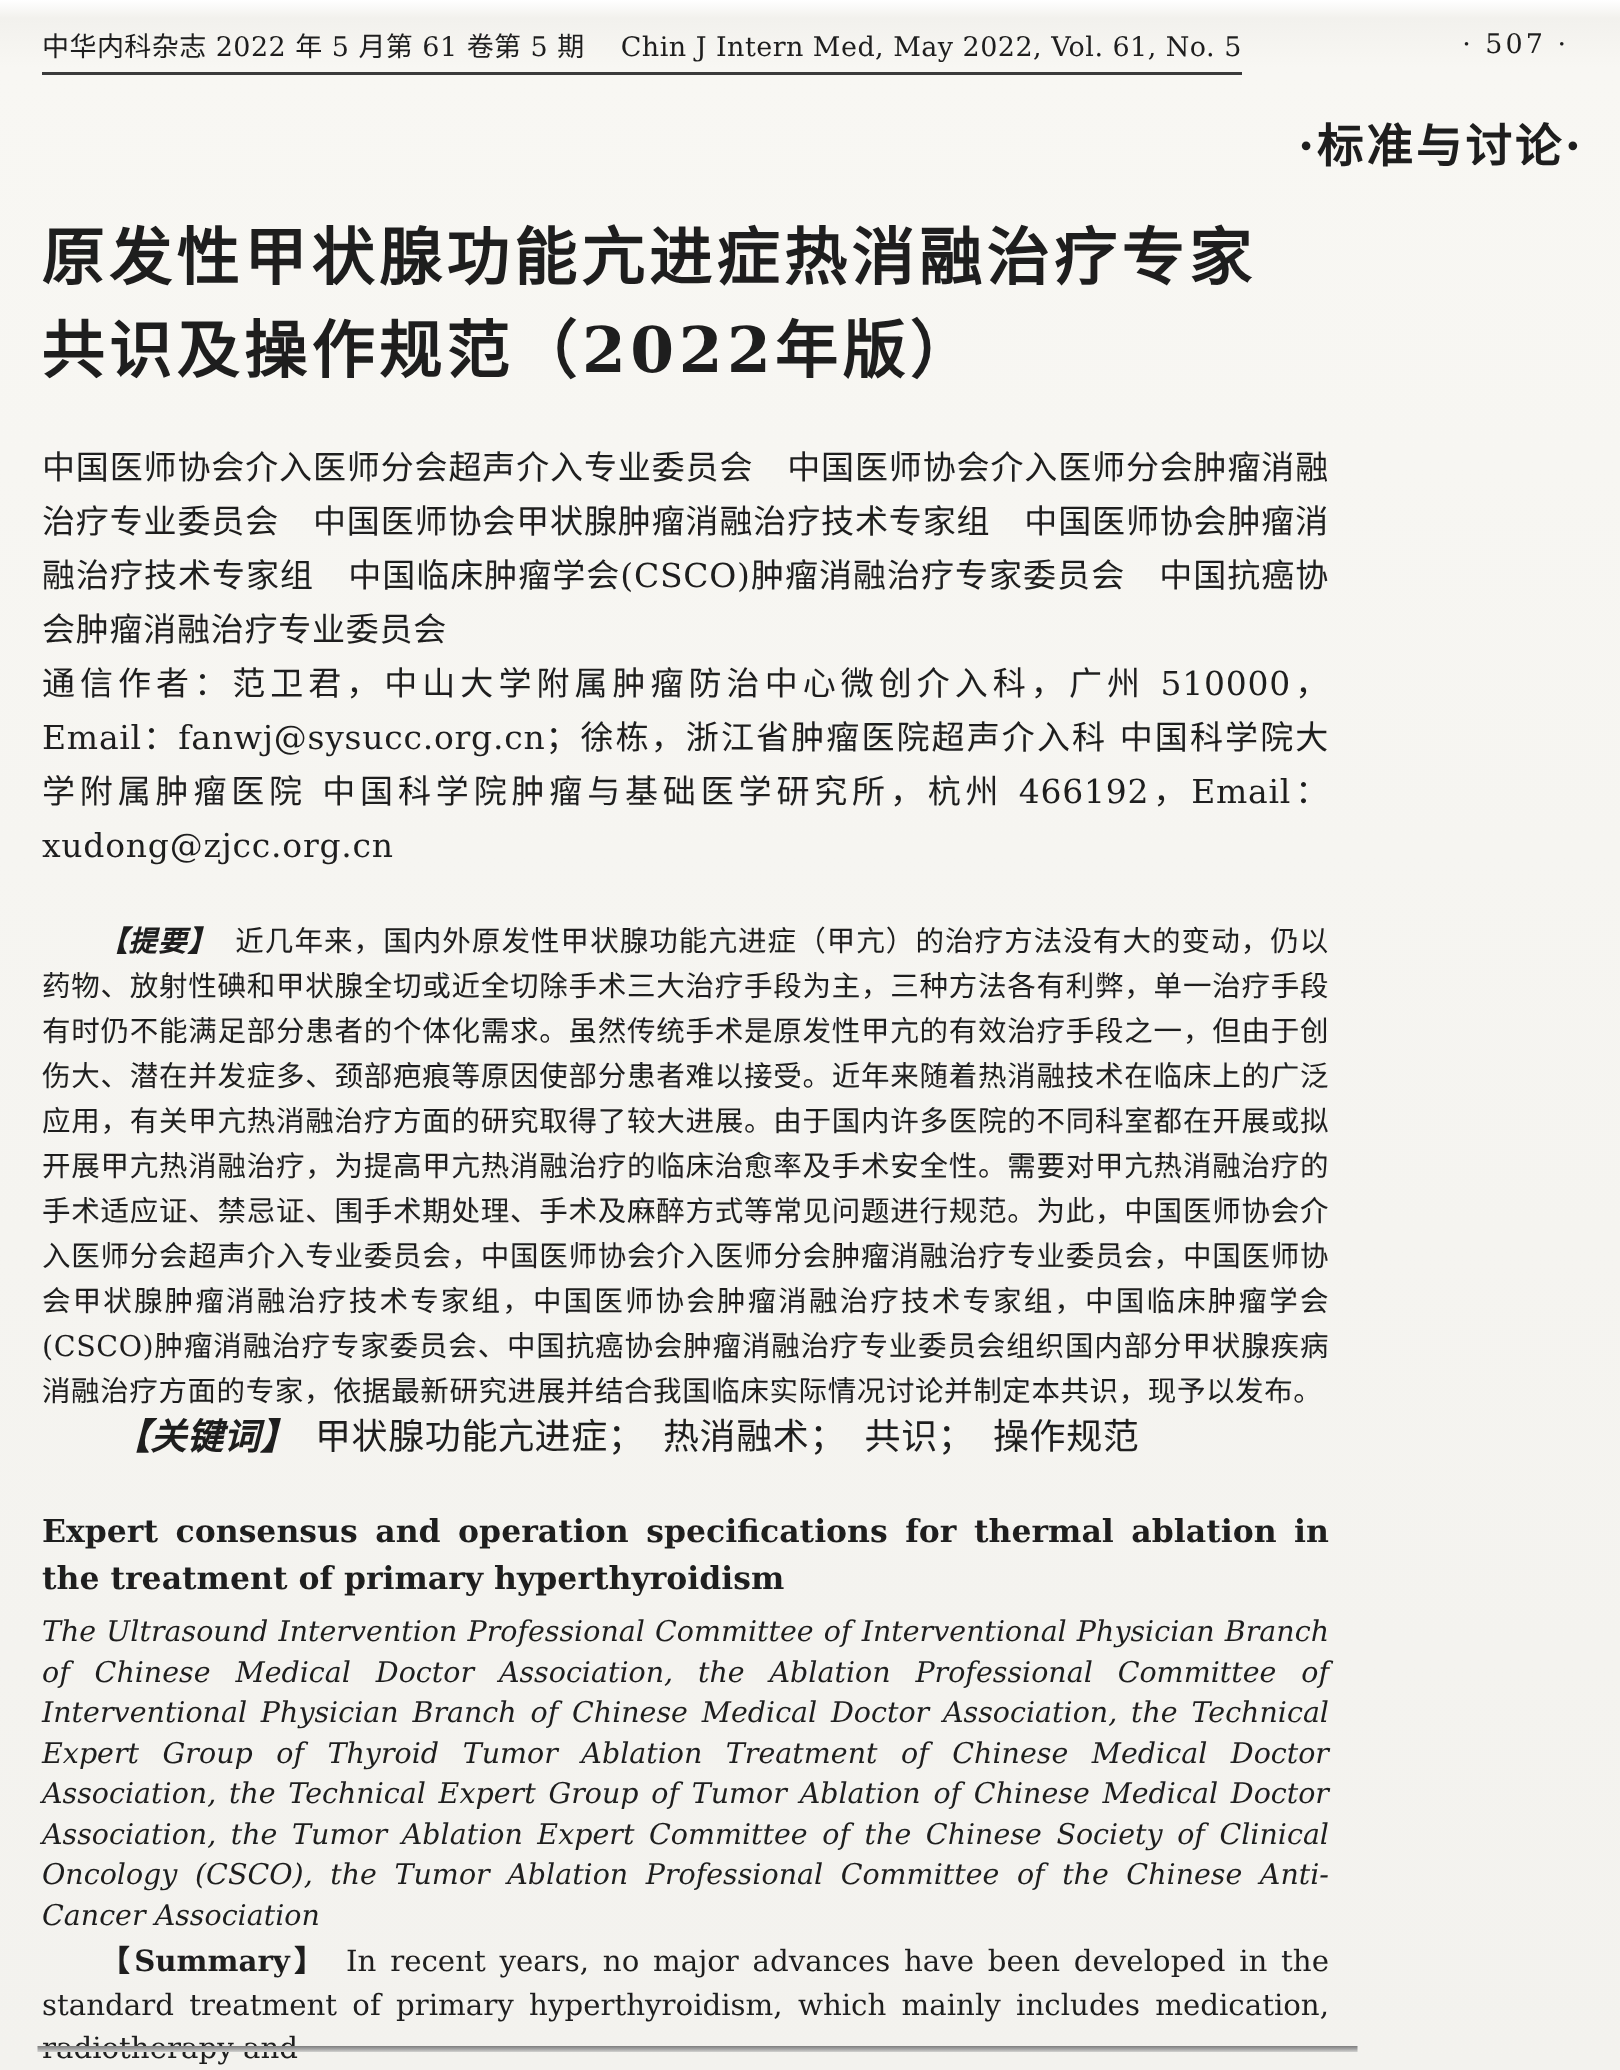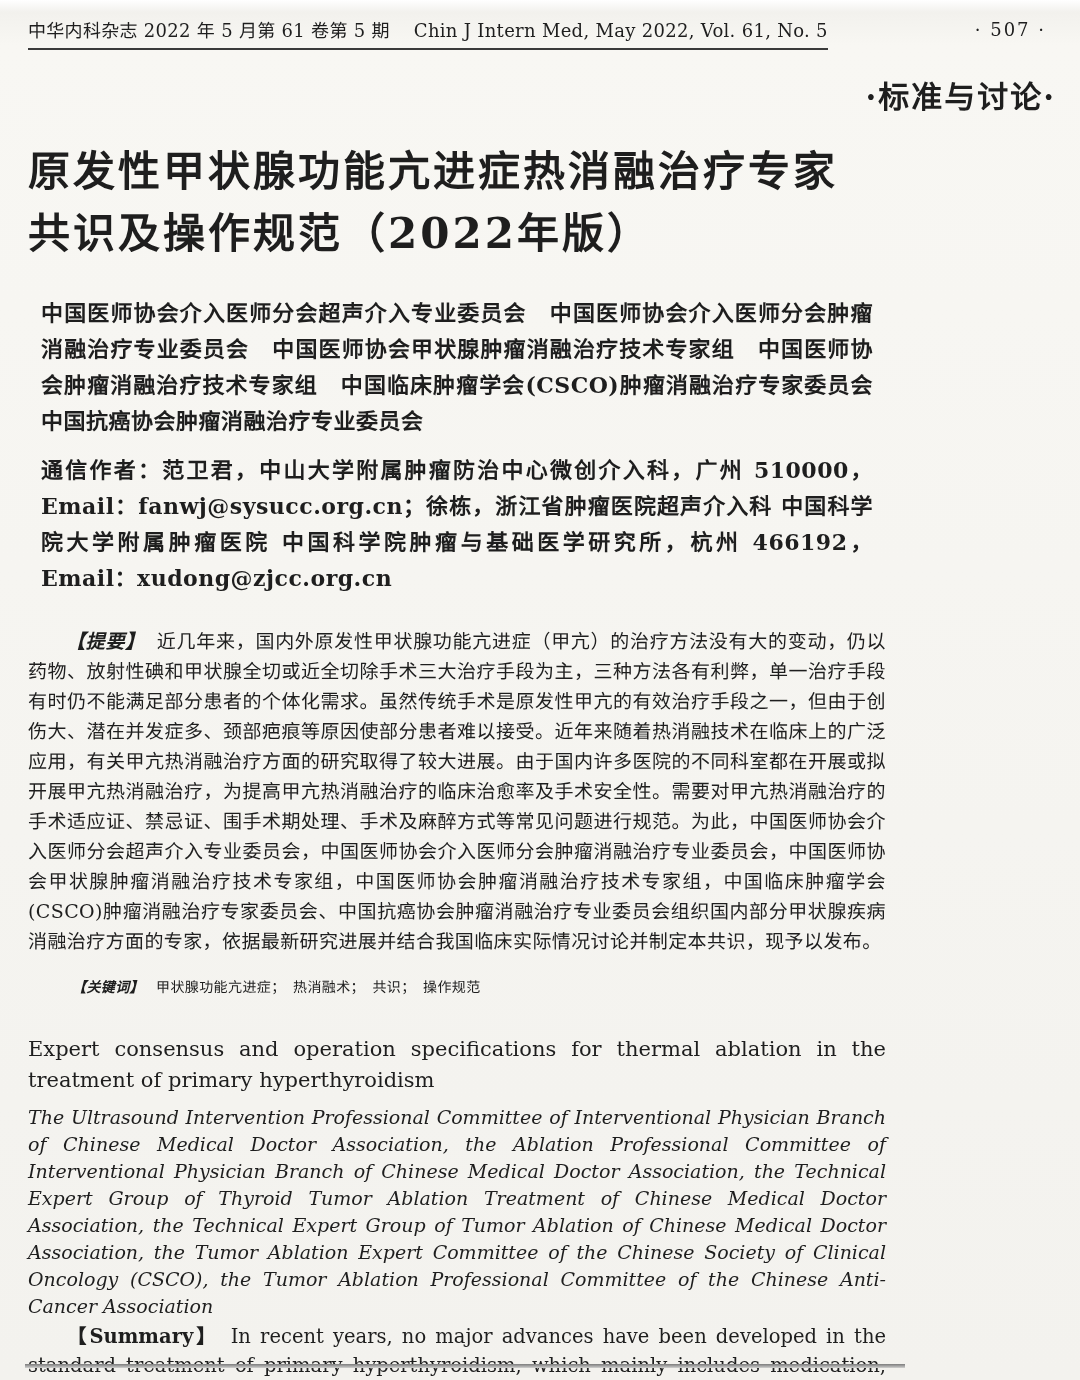--- a/index.html
+++ b/index.html
@@ -39,49 +39,48 @@
   }
   .content { width: 858px; margin-left: 28px; }
   .title {
     margin: 24px 0 30px 0;
     font-size: 42px;
     line-height: 62px;
     font-weight: 600;
     letter-spacing: 3px;
   }
   .affiliations, .correspondence {
-    margin: 13px;
+    margin: 0;
     font-size: 22px;
     line-height: 36px;
     text-align: justify;
     letter-spacing: 0.5px;
-    font-weight: bold;
   }
   .abstract {
     margin: 30px 0 0 0;
     font-size: 19px;
     line-height: 30px;
     text-align: justify;
     text-indent: 2em;
     letter-spacing: 0.4px;
   }
   .keywords {
-    margin: 16px;
-    font-size: 14px;
+    margin: 0;
+    font-size: 24px;
     line-height: 30px;
     text-indent: 2em;
     letter-spacing: 0.4px;
   }
   .label-cn, .label-en { font-weight: 700; margin-right: 12px; font-style: italic; }
   .en-block { margin-top: 32px; }
   .en-title {
     margin: 0 0 8px 0;
     font-size: 21px;
     line-height: 31px;
-    font-weight: 400;
+    font-weight: 700;
     text-align: justify;
   }
   .en-affil, .en-corr {
     margin: 0;
     font-style: italic;
     font-size: 19px;
     line-height: 27px;
     text-align: justify;
   }
   .en-summary {

